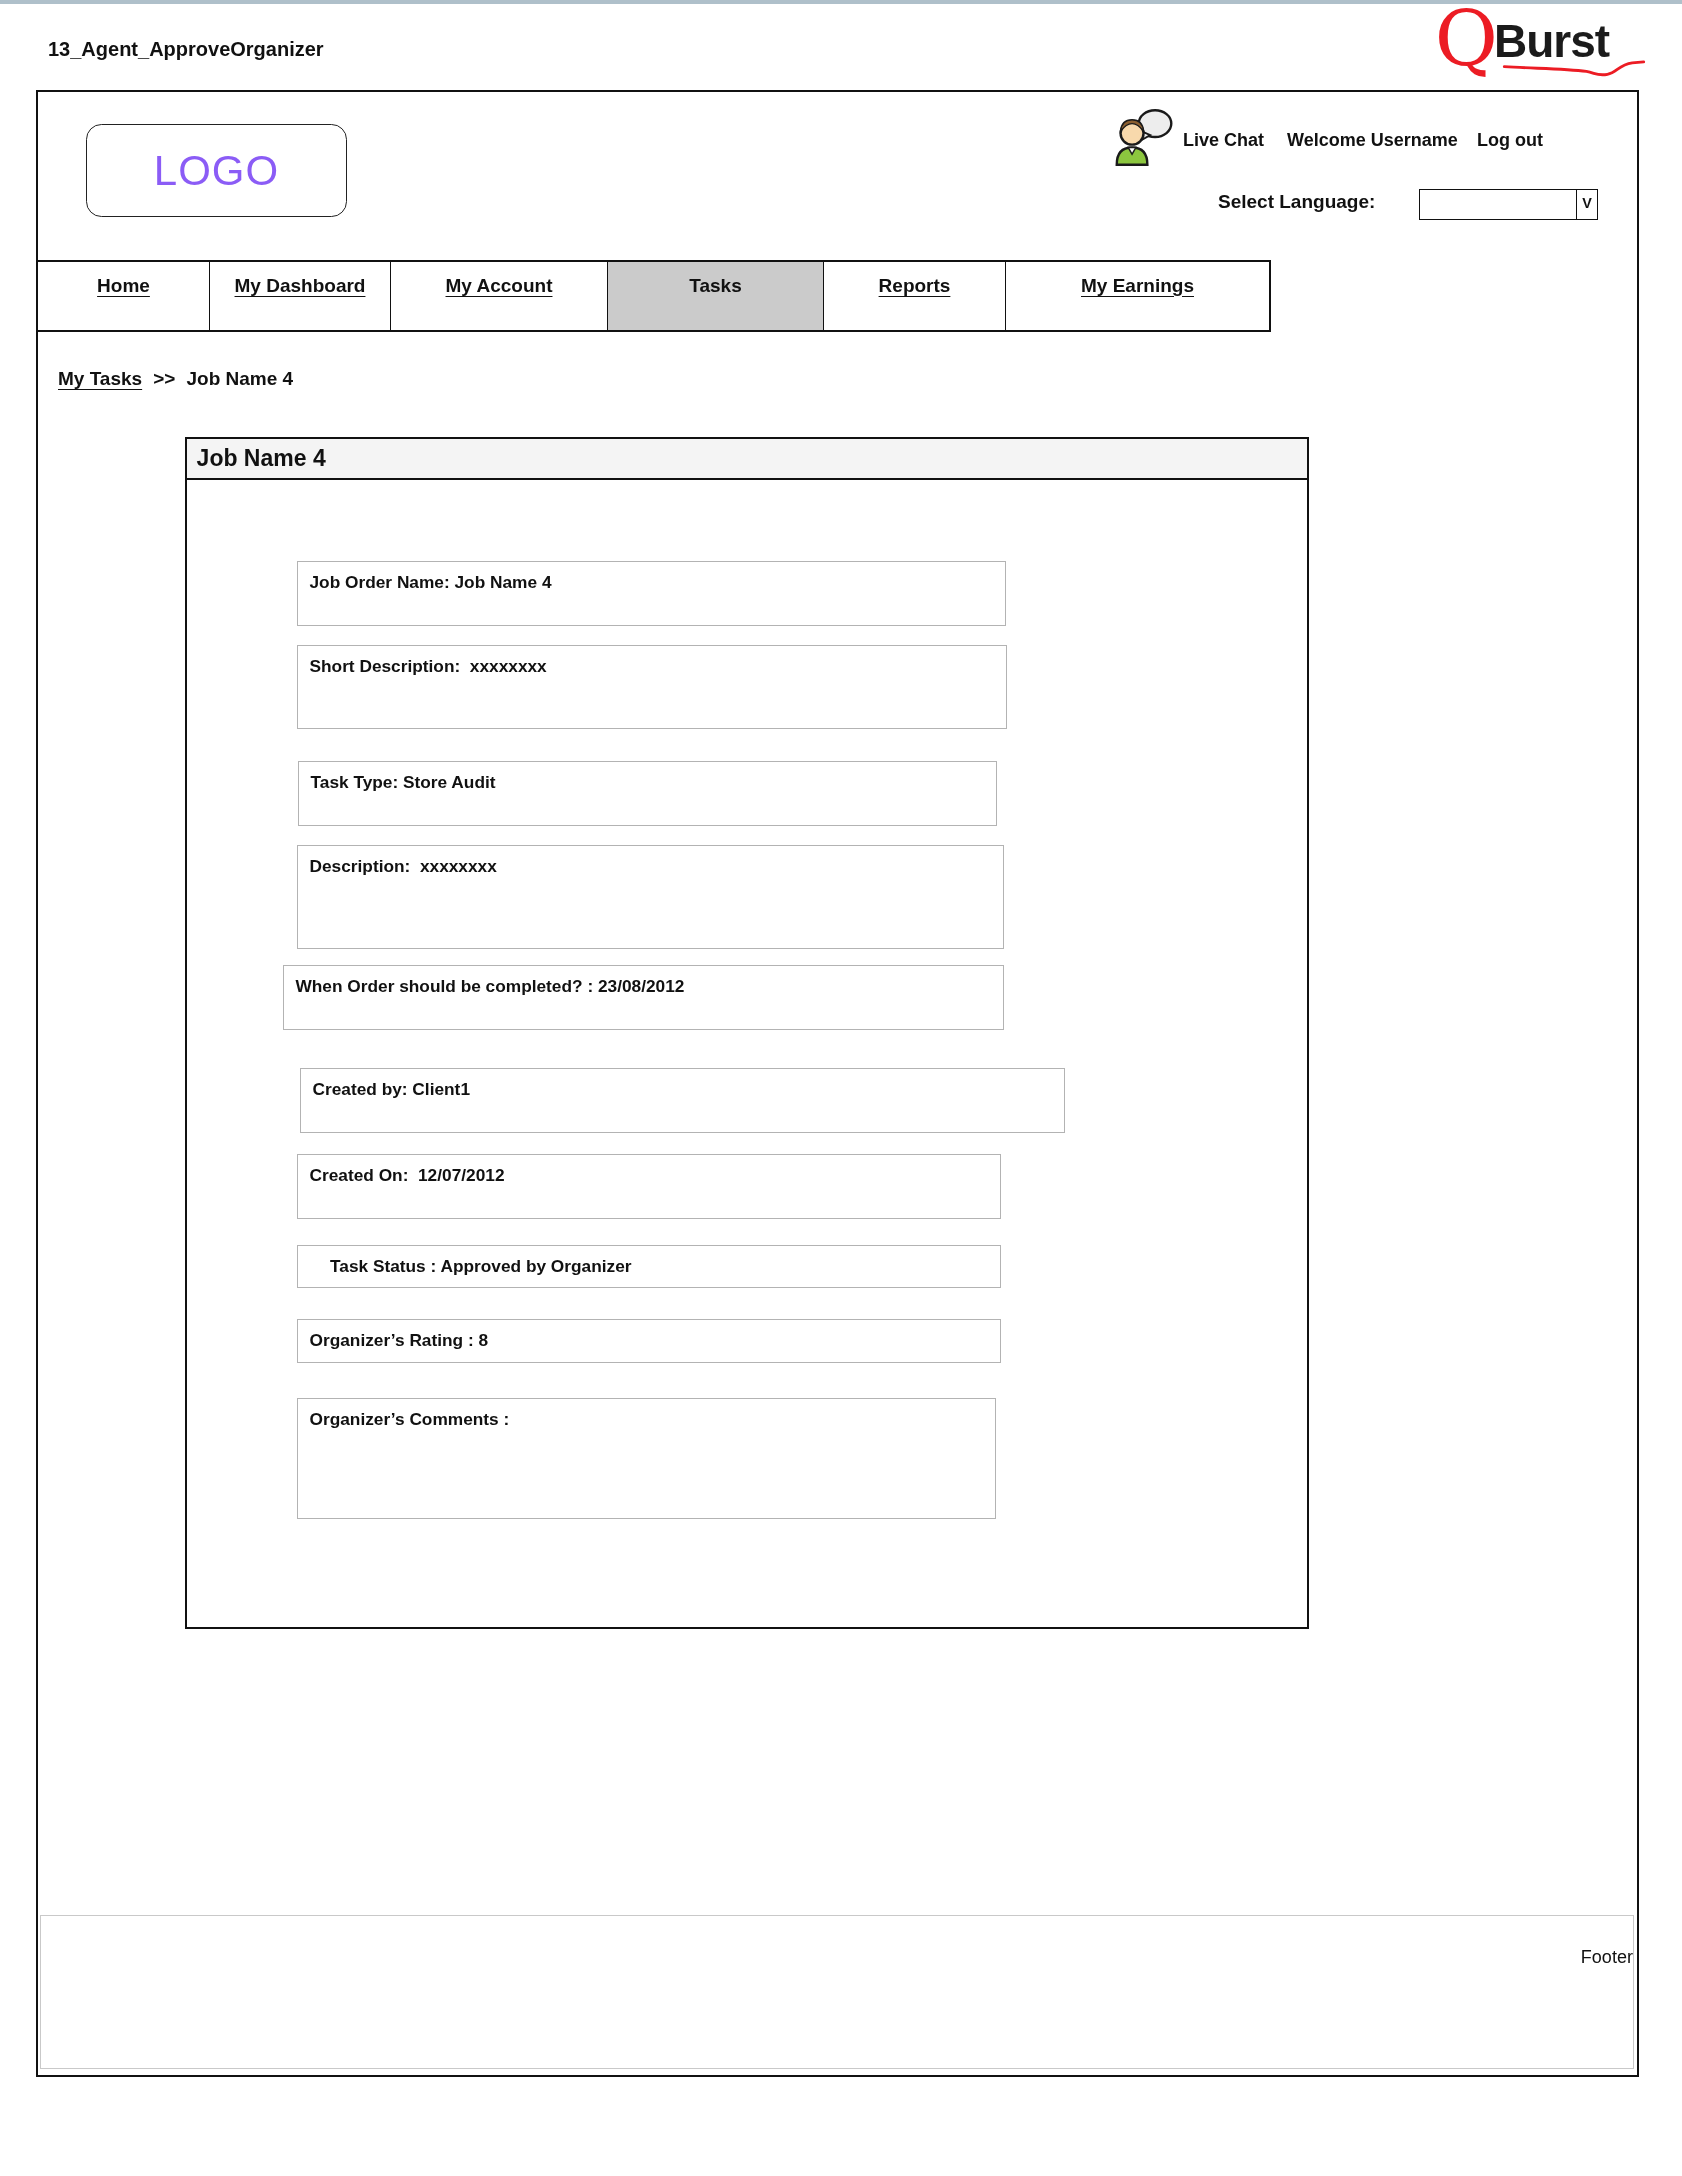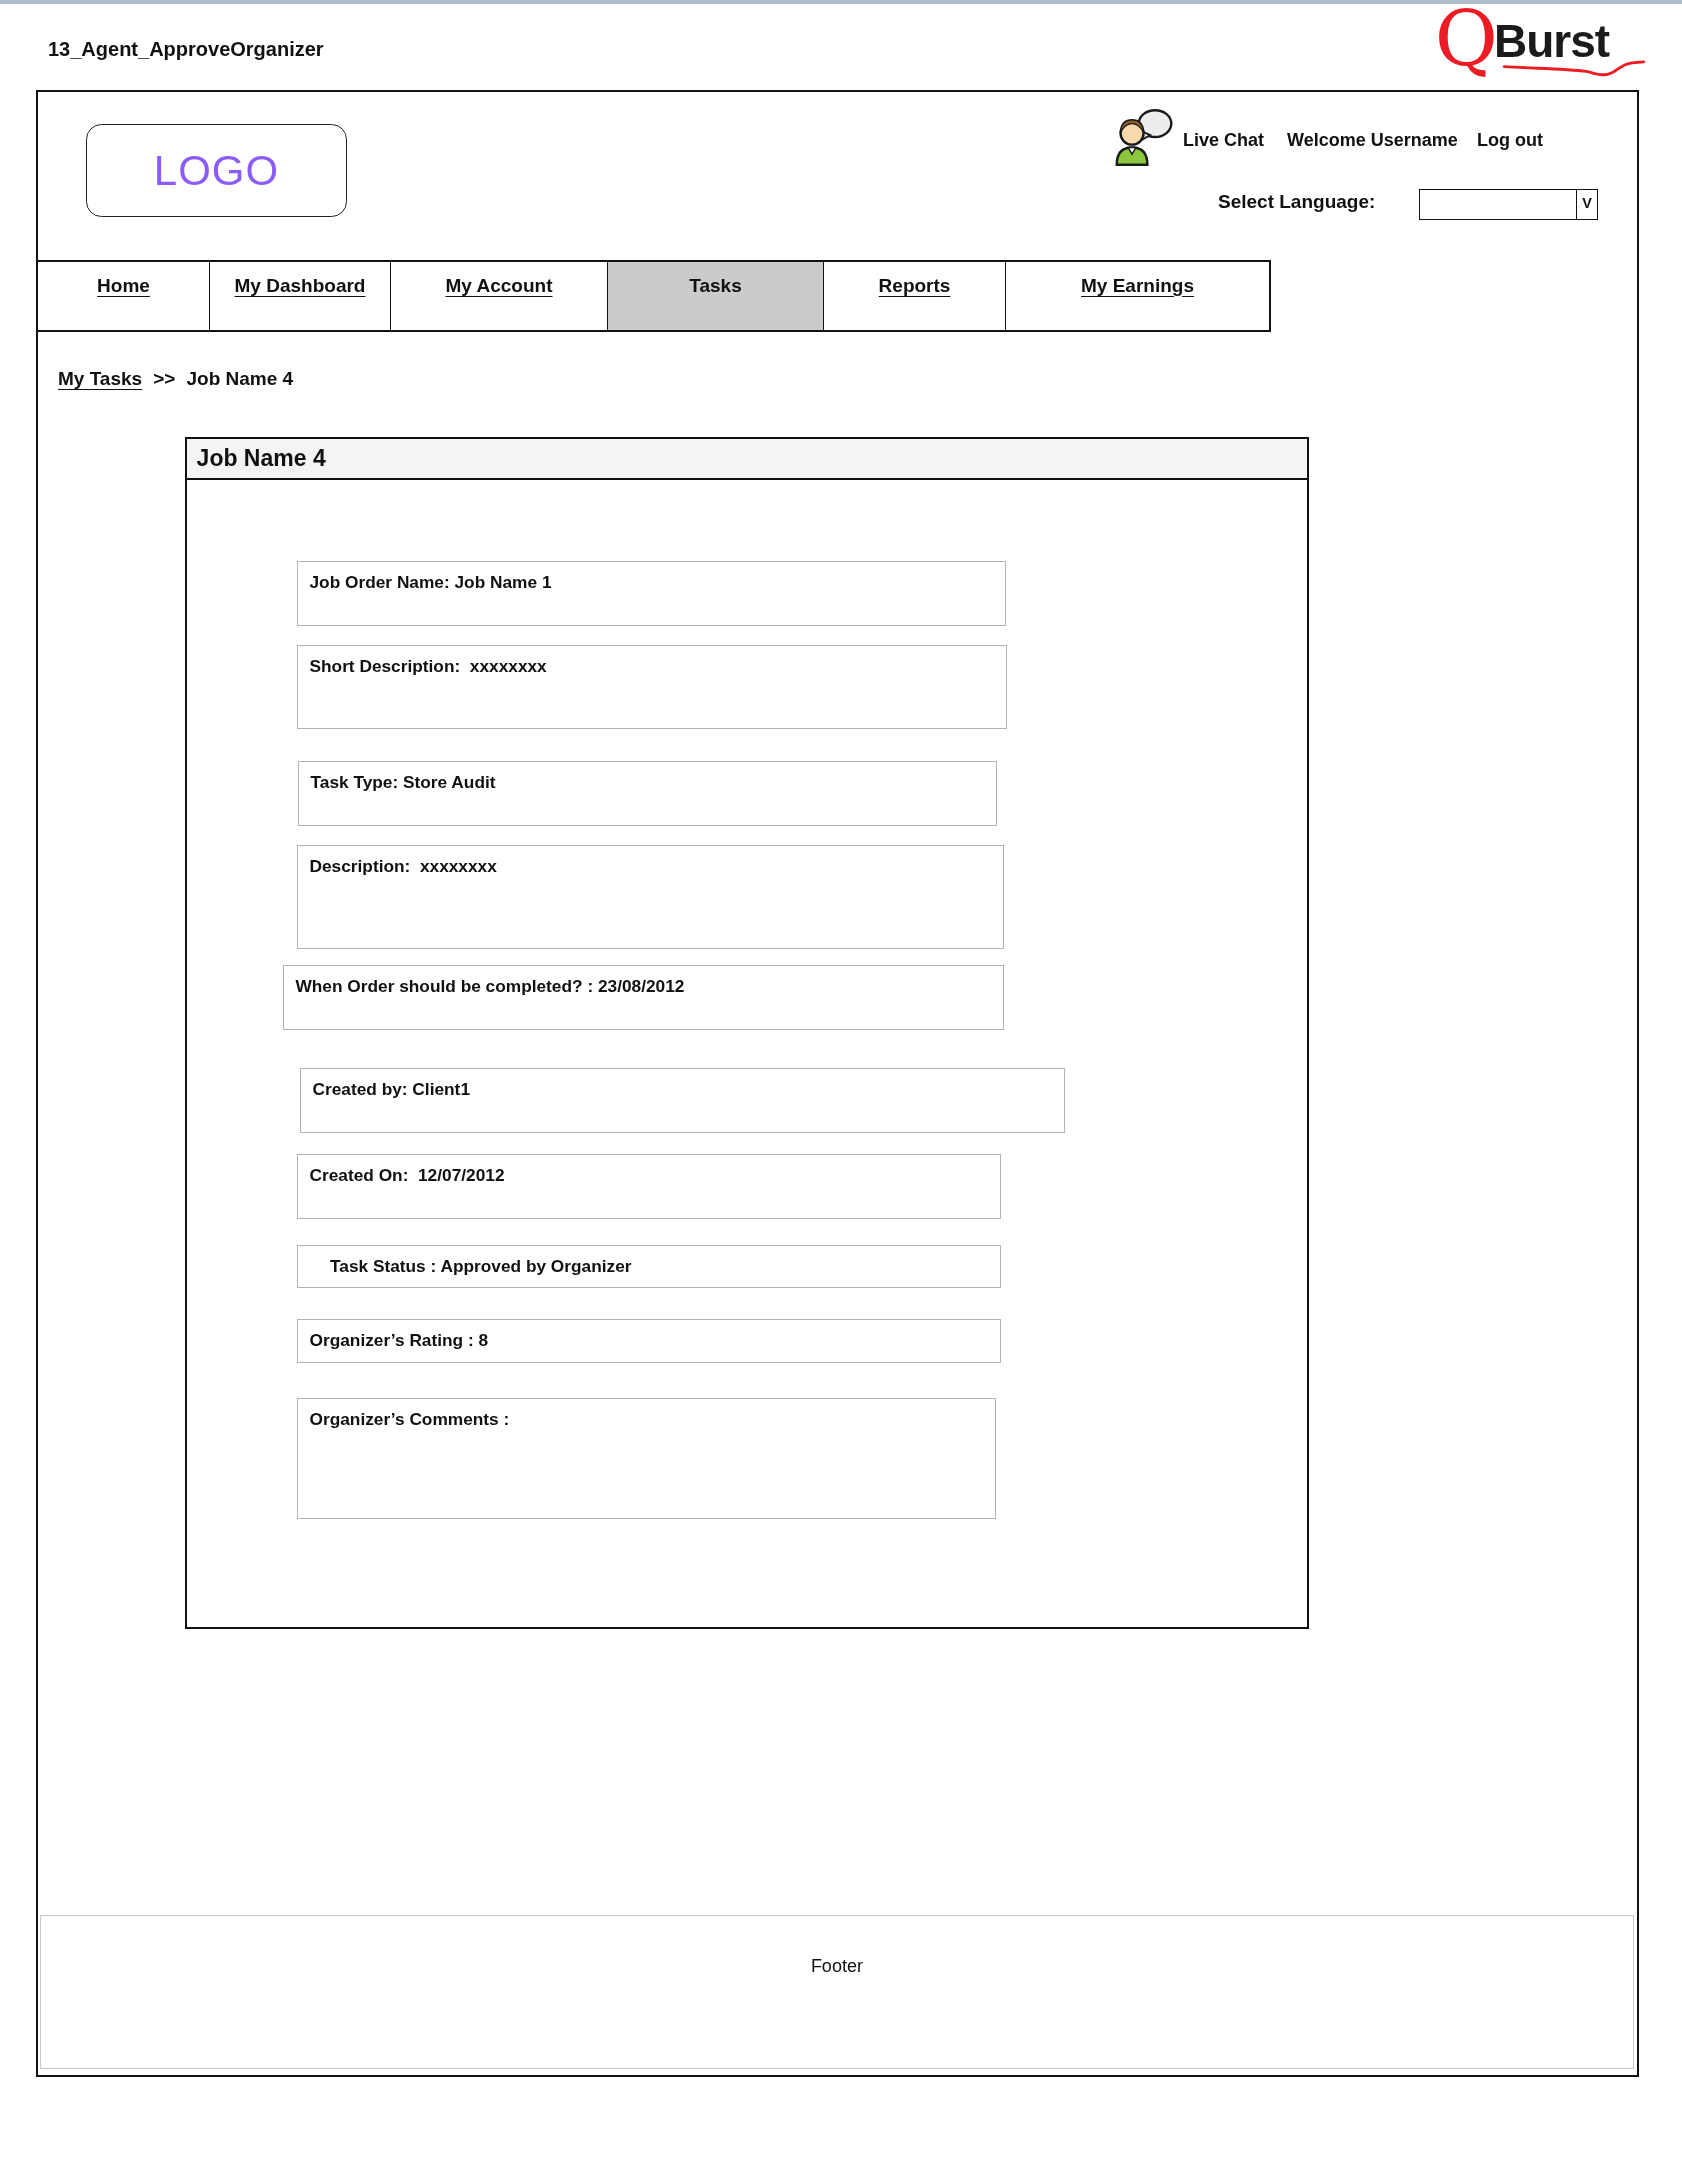--- a/index.html
+++ b/index.html
@@ -78,21 +78,21 @@
   .f4  { left:110px; top:365px; width:707px; height:104px; }
   .f5  { left:96px; top:485px; width:721px; height:65px; }
   .f6  { left:113px; top:588px; width:765px; height:65px; }
   .f7  { left:110px; top:674px; width:704px; height:65px; }
   .f8  { left:110px; top:765px; width:704px; height:43px;padding-left:32px; }
   .f9  { left:110px; top:839px; width:704px; height:44px; }
   .f10 { left:110px; top:918px; width:699px; height:121px; }
 
   
   .footer { position:absolute; left:1.9px; top:1823px; width:1594px; height:154px;
-            border:1.9px solid #C9C9C9; background:#fff; text-align:center; padding-top:40px;
+            border:1.9px solid #C9C9C9; background:#fff; text-align:right; padding-top:31px;
             font-size:18px; color:#111; }
 </style>
 </head>
 <body>
 
 <div class="top-strip"></div>
 
 <div class="wf-title">13_Agent_ApproveOrganizer</div>
 
 <div class="brand">
@@ -157,21 +157,21 @@
 <div class="breadcrumb">
   <span class="bc-link">My Tasks</span>
   <span class="bc-sep">&gt;&gt;</span>
   <span class="bc-current">Job Name 4</span>
 </div>
 
 <div class="panel">
   <div class="panel-header">Job Name 4</div>
   <div class="panel-body">
     <div class="field f1">
-      <span>Job Order Name: Job Name 1</span>
+      <span>Job Order Name: Job Name 4</span>
     </div>
     <div class="field f2">
       <span>Short Description:  xxxxxxxx</span>
     </div>
     <div class="field f3">
       <span>Task Type: Store Audit</span>
     </div>
     <div class="field f4">
       <span>Description:  xxxxxxxx</span>
     </div>

